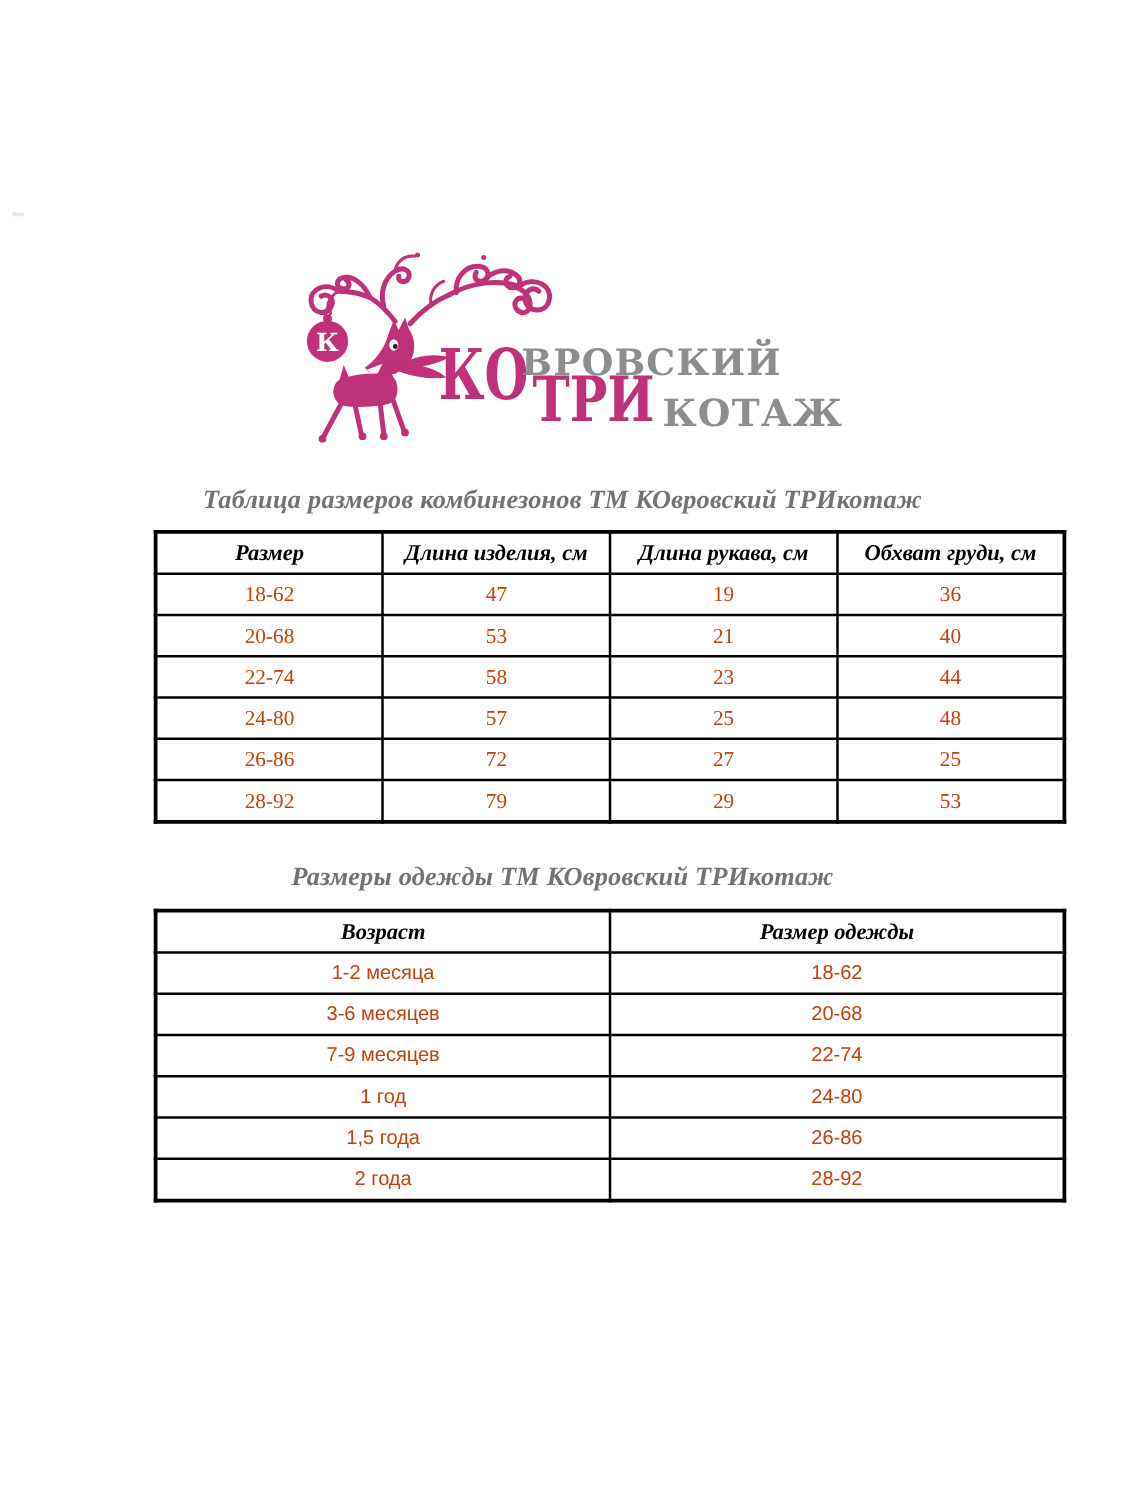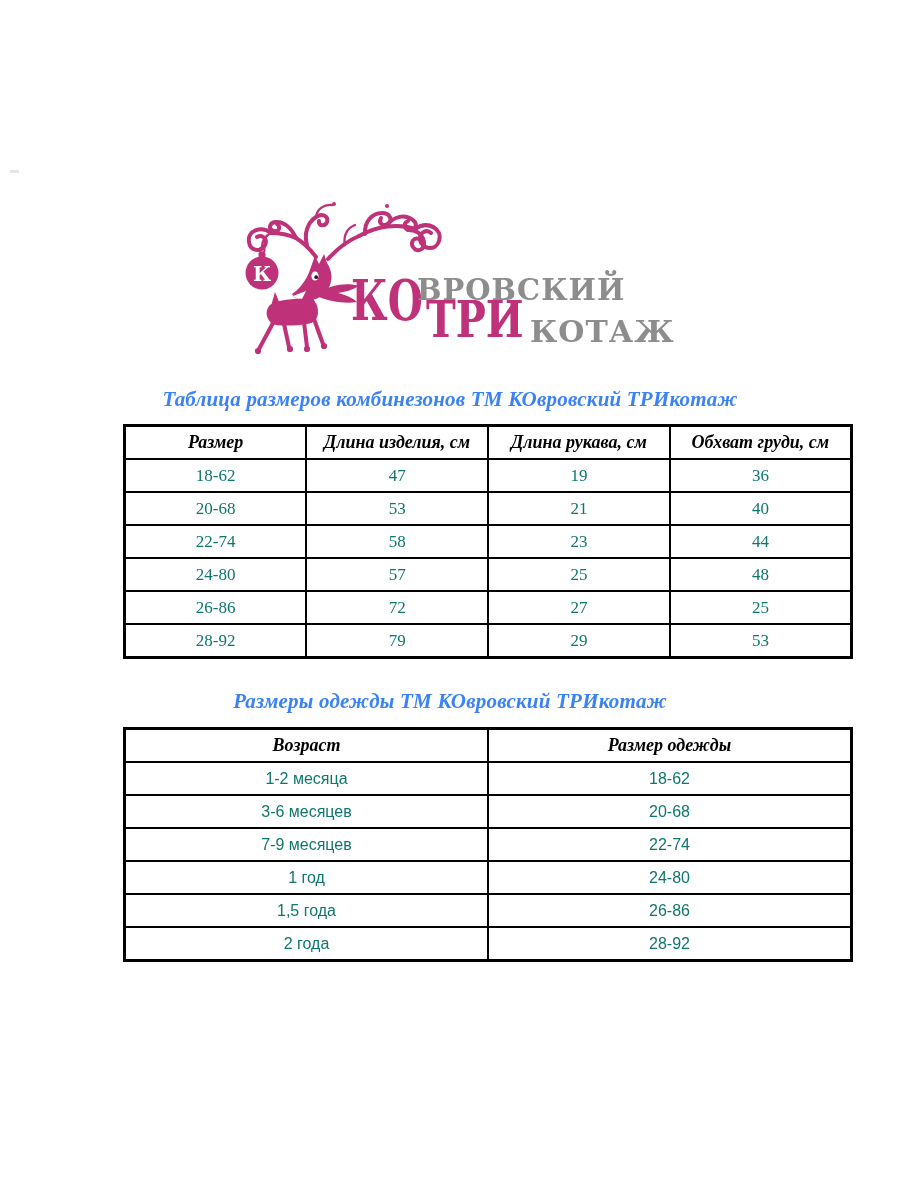--- a/index.html
+++ b/index.html
@@ -25,42 +25,42 @@
   .ko     { left:136px; top:79px;  font-size:56px; transform:scaleX(.72); }
   .vrov   { left:202px; top:83px;  font-size:29px;text-align:right; }
   .tri    { left:211px; top:102px; font-size:50px; transform:scaleX(.80); }
   .kotazh { left:315px; top:124px; font-size:30px; }
   .ornament-letter { font-family:"DejaVu Serif", serif; font-weight:bold; }
 
   
   .section-title {
     position:absolute; left:0; width:900px; text-align:center;
     font-family:"Liberation Serif", serif; font-style:italic; font-weight:bold;
-    font-size:21px; color:#3b82f6; letter-spacing:.2px;
+    font-size:21px; color:#737373; letter-spacing:.2px;
   }
   #t1-title { top:387px; }
   #t2-title { top:689px; }
 
   
   table.size-table {
     position:absolute; left:87px; width:730px;
     border-collapse:collapse; table-layout:fixed; background:#fff;
     border:3px solid #000;
     margin-left:36px;
   }
   #table1 { top:424px; }
   #table2 { top:727px; }
   .size-table th, .size-table td {
     border:2px solid #000; text-align:center; vertical-align:middle; padding:0;
   }
   .size-table th {
     height:31px; font-family:"Liberation Serif", serif;
     font-style:italic; font-weight:bold; font-size:18px; color:#000;
   }
-  .size-table td { height:31px; color:#0f766e;border-radius:10px; }
+  .size-table td { height:31px; color:#c2410c;border-radius:10px; }
   #table1 td { font-family:"Liberation Serif", serif; font-size:17px; }
   #table2 td { font-family:"Liberation Sans", sans-serif; font-size:16px; }
 </style>
 </head>
 <body>
 
 <div class="page" style="--pink: #bf3179; --gray: #8d8d8d;">
 
   <div class="stray"></div>
 

